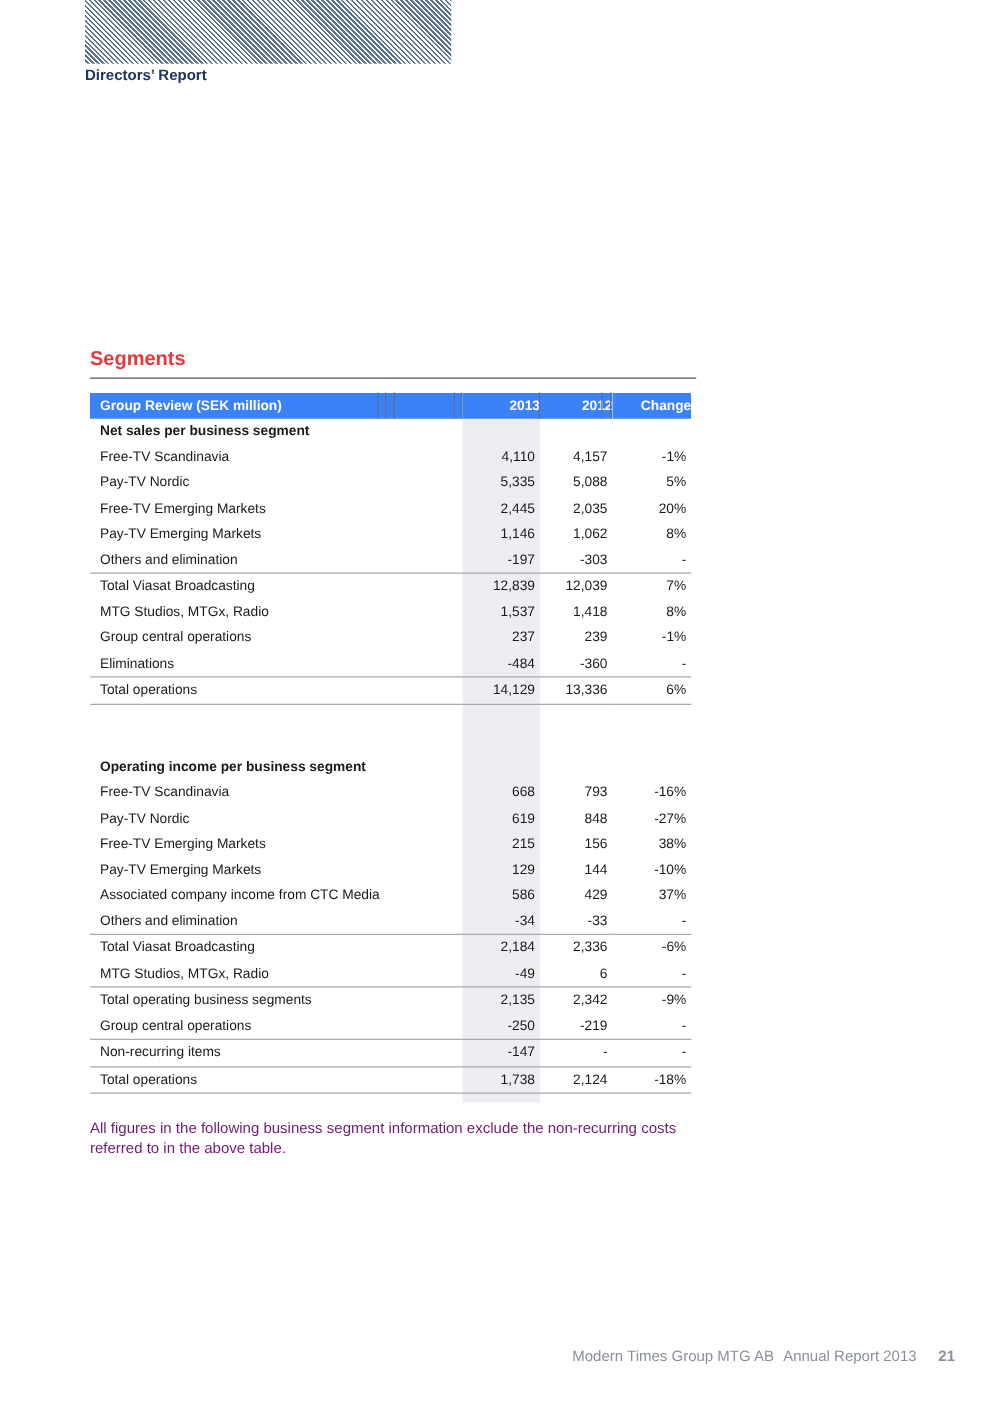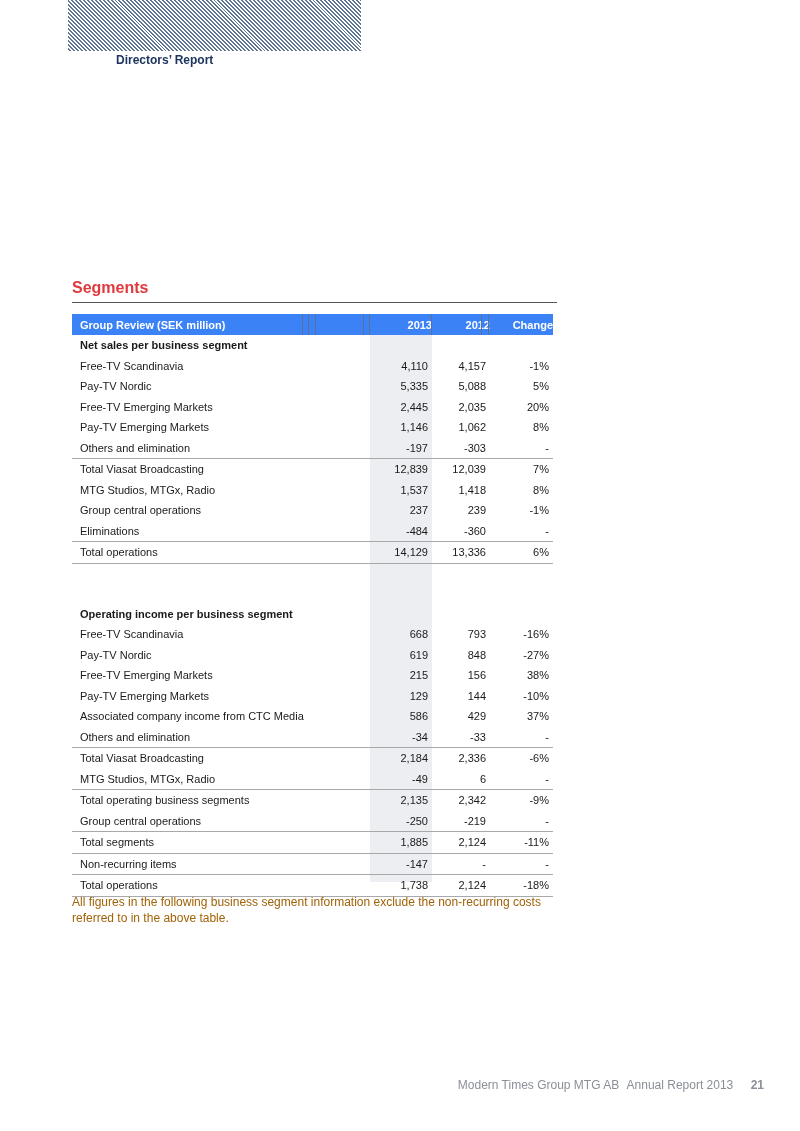--- a/index.html
+++ b/index.html
@@ -29,21 +29,20 @@
         #5f7693 2.8px
       );
     }
     .section-label {
       position: absolute;
       left: 68px;
       top: 53px;
       font-size: 12px;
       font-weight: bold;
       color: #1e3560;
-      margin-left: 48px;
     }
     .segments-title {
       position: absolute;
       left: 72px;
       top: 279px;
       font-size: 16px;
       font-weight: bold;
       color: #e0393e;
     }
     .title-rule {
@@ -125,21 +124,21 @@
     tr.spacer td {
       height: 20px;
     }
     .footnote {
       position: absolute;
       left: 72px;
       top: 894px;
       width: 490px;
       font-size: 12px;
       line-height: 16px;
-      color: #a16207;
+      color: #701a75;
     }
     .footer {
       position: absolute;
       right: 36px;
       top: 1078px;
       font-size: 12px;
       color: #8a8f98;
       white-space: nowrap;
     }
     .footer .company {
@@ -323,26 +322,20 @@
         <td class="num">2,342</td>
         <td class="num">-9%</td>
       </tr>
       <tr>
         <td class="label">Group central operations</td>
         <td class="num">-250</td>
         <td class="num">-219</td>
         <td class="num">-</td>
       </tr>
       <tr class="topline">
-        <td class="label">Total segments</td>
-        <td class="num">1,885</td>
-        <td class="num">2,124</td>
-        <td class="num">-11%</td>
-      </tr>
-      <tr class="topline">
         <td class="label">Non-recurring items</td>
         <td class="num">-147</td>
         <td class="num">-</td>
         <td class="num">-</td>
       </tr>
       <tr class="topline bottomline">
         <td class="label">Total operations</td>
         <td class="num">1,738</td>
         <td class="num">2,124</td>
         <td class="num">-18%</td>

